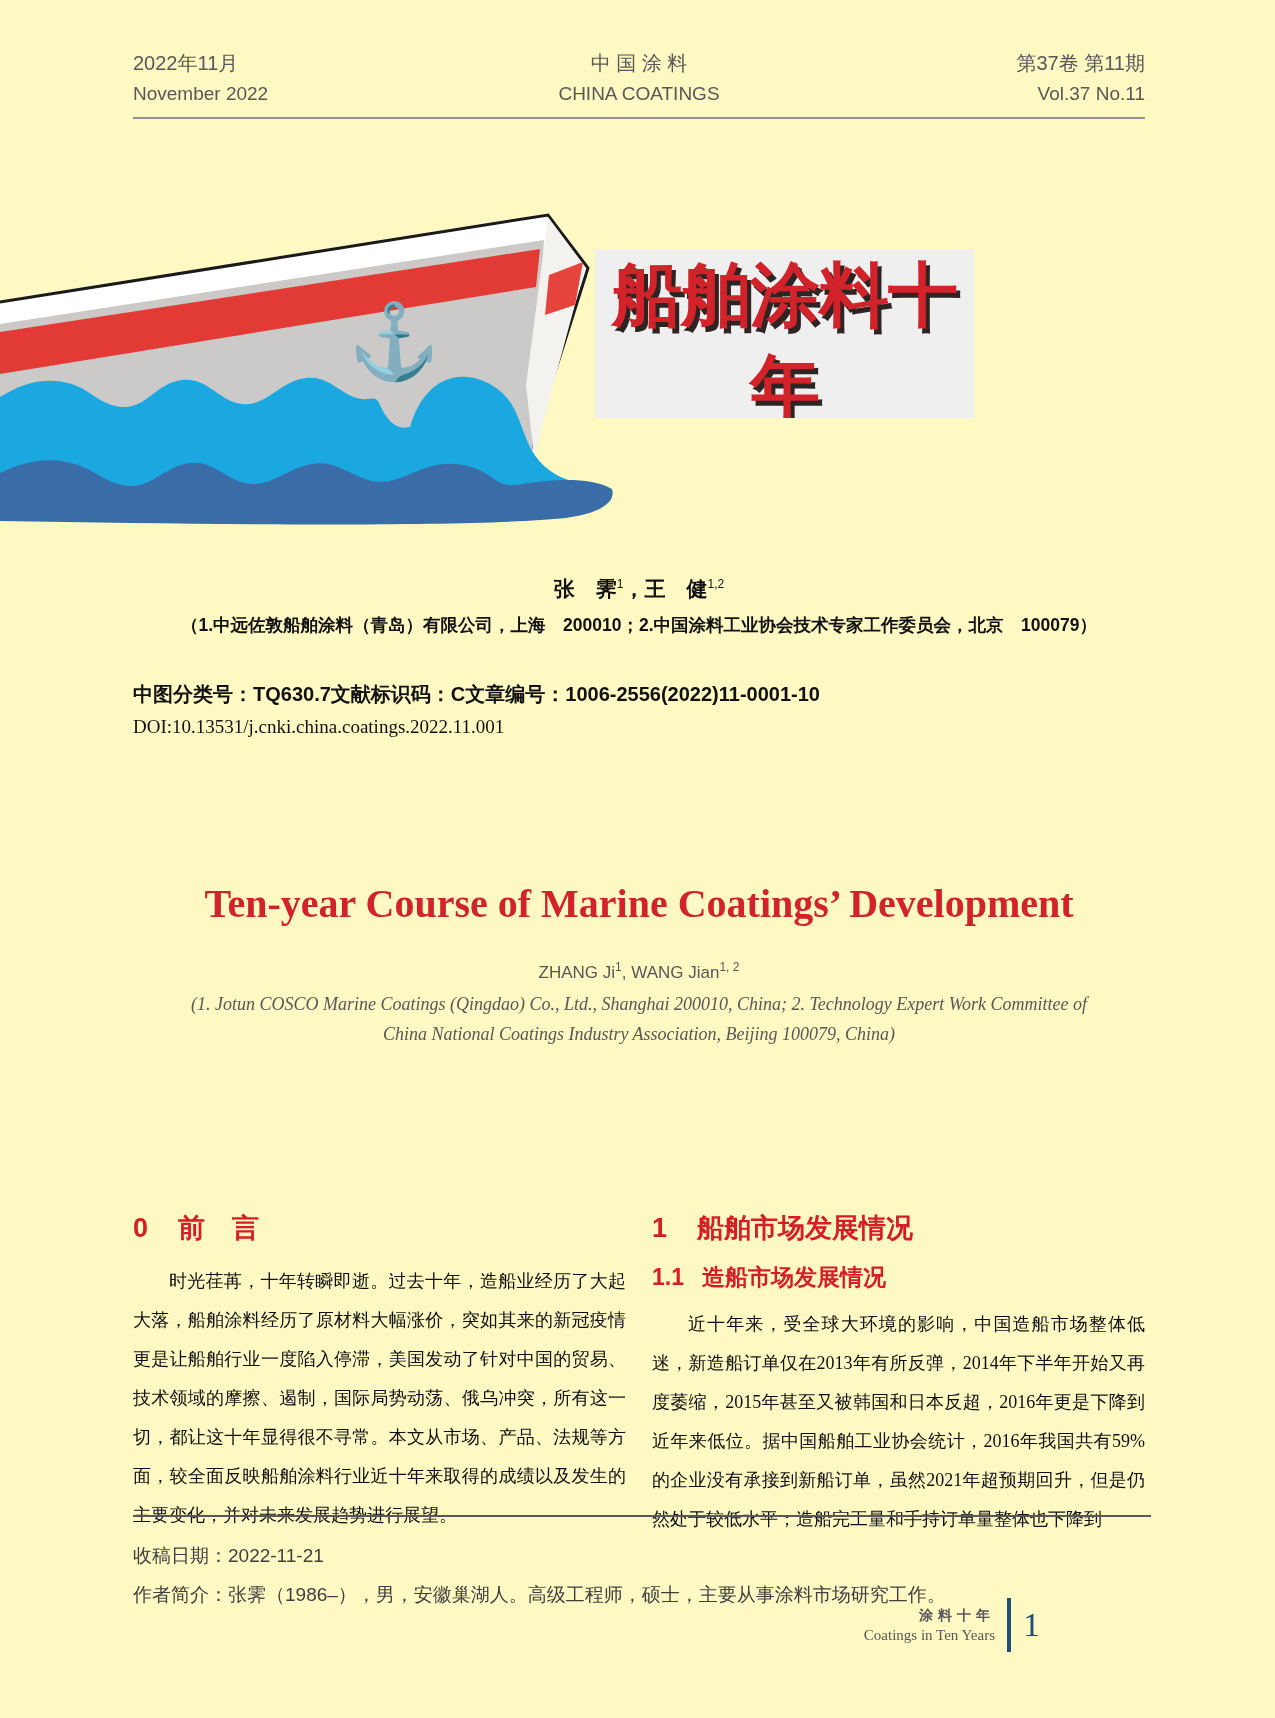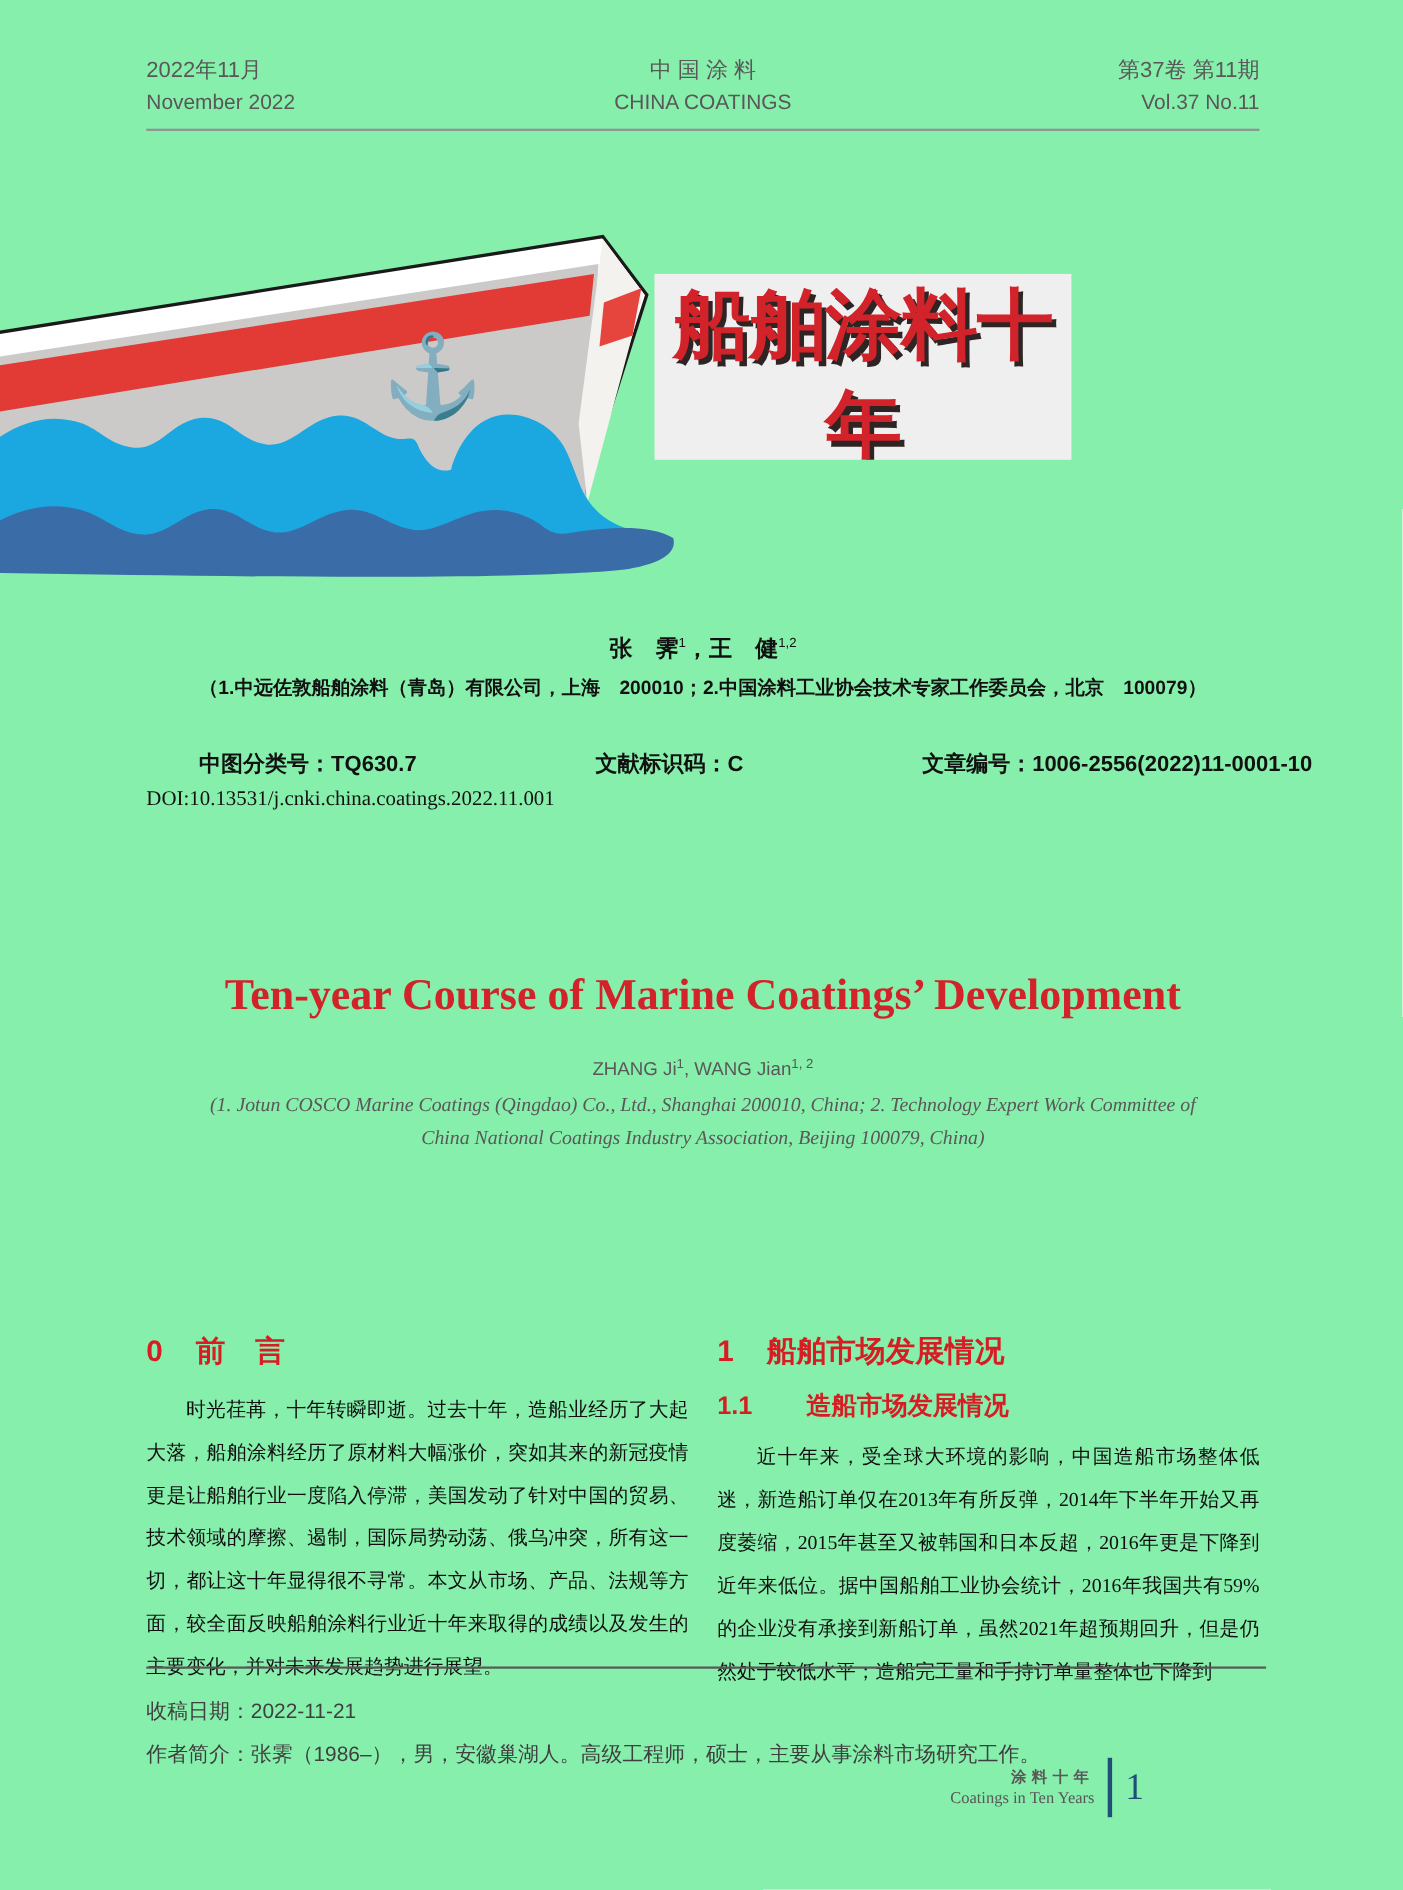--- a/index.html
+++ b/index.html
@@ -1,18 +1,18 @@
 <!DOCTYPE html>
 <html><head>
 <meta charset="utf-8">
 <style>
   * { margin:0; padding:0; box-sizing:border-box; }
   html,body { background:#ffffff; }
   .page {
-    position:relative; width:1275px; height:1718px; background:#86efac;
+    position:relative; width:1275px; height:1718px; background:#fef9c3;
     overflow:hidden; font-family:"Liberation Sans", sans-serif; color:#1a1a1a;
   }
   
   .running-head {
     position:absolute; left:133px; top:50px; width:1012px;
     color:#595757; padding-bottom:12px; border-bottom:2px solid #8f9193;
   }
   .rh-row { display:flex; justify-content:space-between; align-items:baseline; }
   .rh-row + .rh-row { margin-top:6px; }
   .rh-cell { width:33%; font-size:20px; }
@@ -42,22 +42,22 @@
     font-size:21px; font-weight:700; color:#111;
   }
   .cn-authors sup, .en-authors sup { font-size:12px; font-weight:400; }
   .cn-affil {
     position:absolute; left:133px; top:613px; width:1012px; text-align:center;
     font-size:17.5px; font-weight:600; color:#111;
   }
   
   .meta-row {
     position:absolute; left:133px; top:681px; width:1012px;
-    display:flex; justify-content:space-between;
-    font-size:20px; font-weight:700; color:#111;margin-left:48px;
+    display:flex; justify-content:flex-start;
+    font-size:20px; font-weight:700; color:#111;
   }
   .doi-line {
     position:absolute; left:133px; top:716px; width:1012px;
     font-family:"Liberation Serif", serif; font-size:19px; color:#111;
   }
   
   .en-title {
     position:absolute; left:133px; top:880px; width:1012px; text-align:center;
     font-family:"Liberation Serif", serif; font-weight:700; font-size:40px;
     color:#d2232a;
@@ -78,21 +78,21 @@
     display:flex; gap:26px;
   }
   .col { width:493px; }
   .h-sec {
     display:flex; align-items:baseline; color:#d61d23; font-weight:700;
     font-size:27px; margin:14px 0 16px;
   }
   .h-sec .sec-num { margin-right:30px; }
   .h-sub {
     display:flex; align-items:baseline; color:#d61d23; font-weight:700;
-    font-size:23px; margin:4px 0 12px;gap:31px;
+    font-size:23px; margin:4px 0 12px;
   }
   .h-sub .sec-num { margin-right:18px; }
   .para {
     font-family:"Liberation Serif", serif; font-size:18px; line-height:39px;
     text-align:justify; text-indent:2em; color:#0f0f0f;
   }
   
   .footnote {
     position:absolute; left:133px; top:1515px; width:1018px;
     border-top:2px solid #595757; padding-top:26px;

